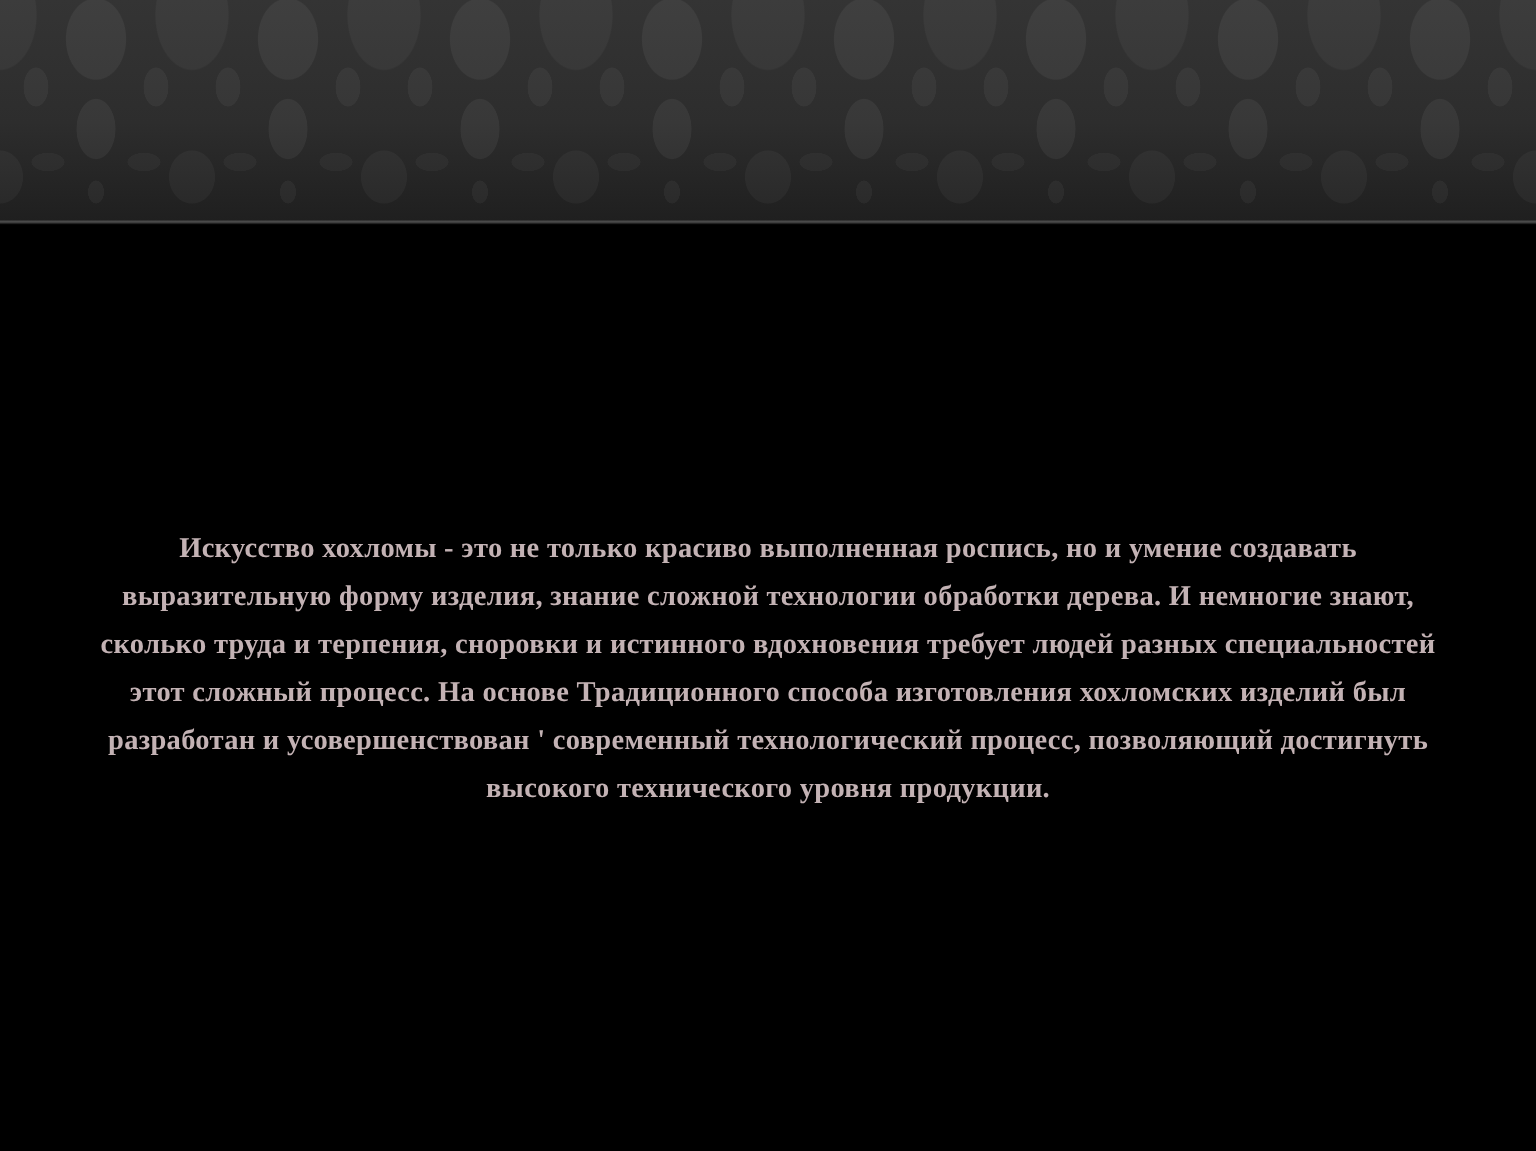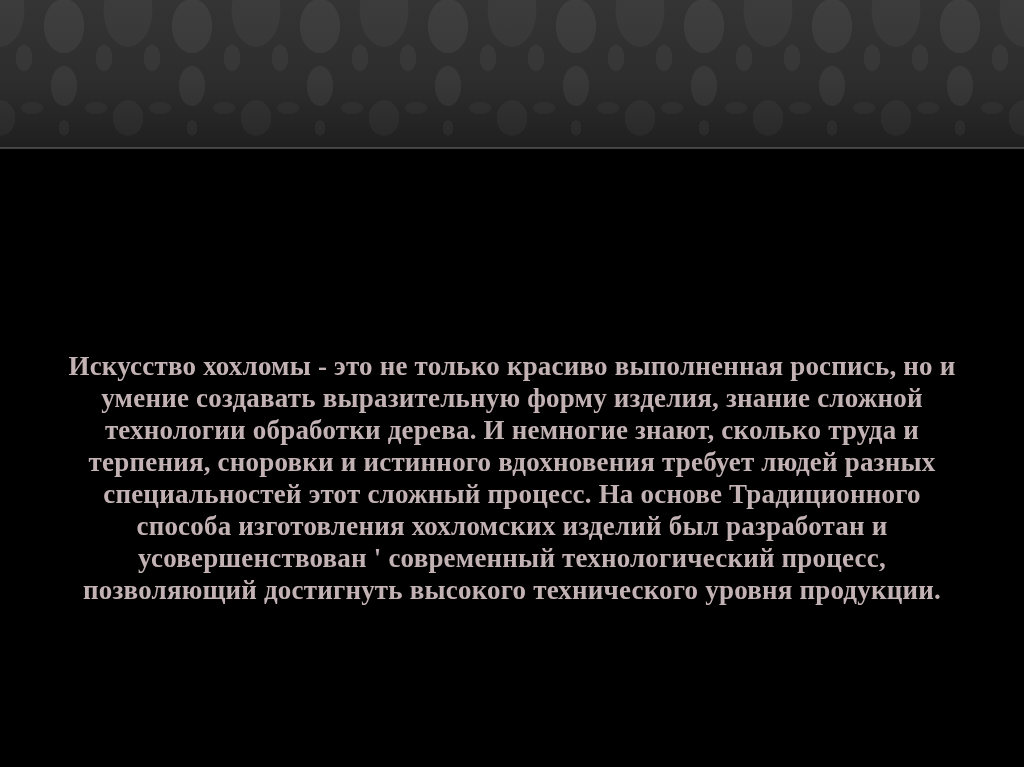--- a/index.html
+++ b/index.html
@@ -69,21 +69,21 @@
   }
 
   .paragraph {
     position: absolute;
     left: 62px;
     top: 200px;
     width: 900px;
     text-align: center;
     color: #c3b2b4;
     font-family: "Liberation Serif", serif;
-    font-size: 27px;
+    font-size: 19px;
     font-weight: bold;
     line-height: 32px;
     letter-spacing: 0.2px;
     text-shadow: 0 1px 1px rgba(0,0,0,0.8);
   }
 </style>
 </head>
 <body>
 
 <div class="slide">

